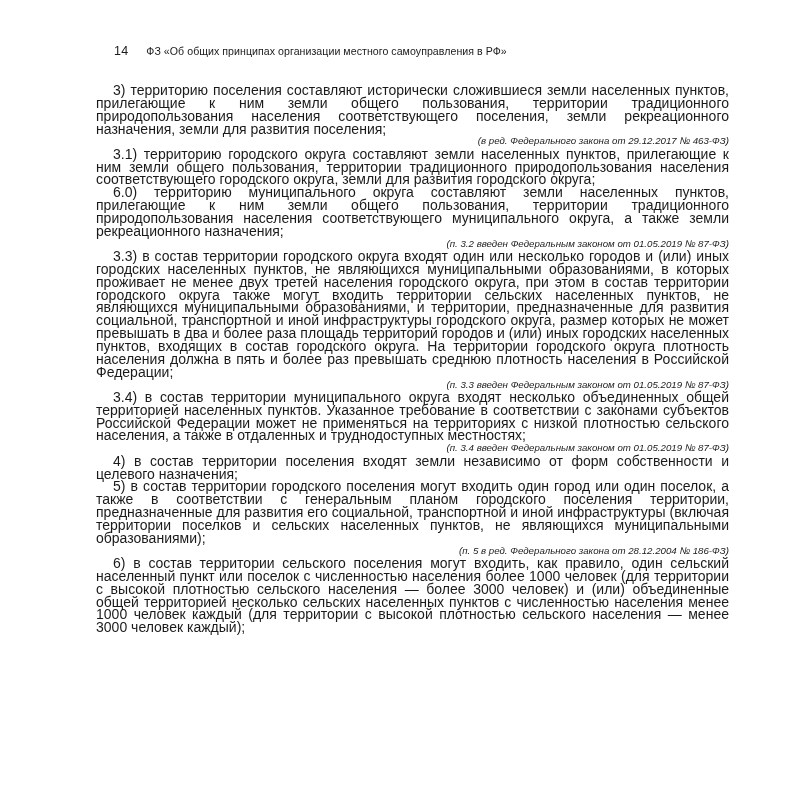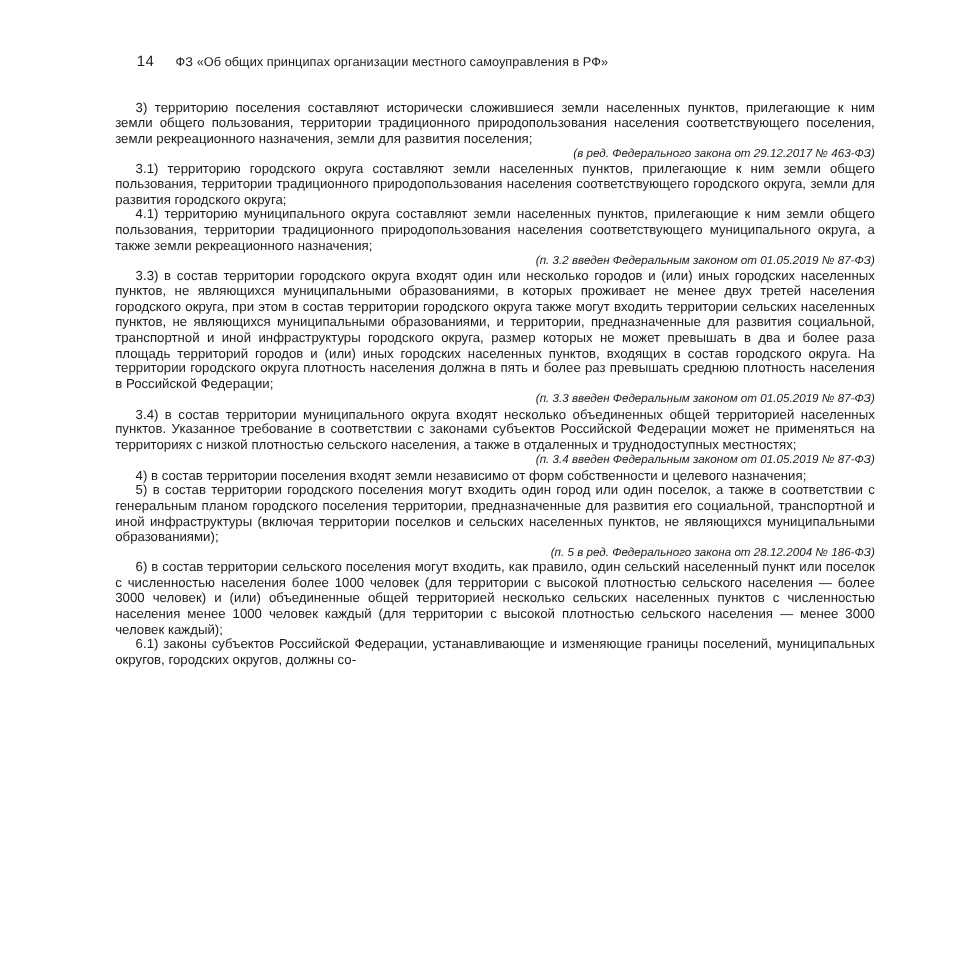--- a/index.html
+++ b/index.html
@@ -36,21 +36,21 @@
   .header-title {
     font-size: 10.6px;
     color: #1a1a1a;
     letter-spacing: 0.05px;
   }
   .body-col {
     width: 100%;
   }
   p {
     margin: 0;
-    font-size: 11px;
+    font-size: 14px;
     line-height: 12.85px;
     text-align: justify;
     text-justify: inter-word;
     letter-spacing: 0.01px;
     -webkit-hyphens: none;
     hyphens: none;
   }
   p.para {
     text-indent: 17px;
   }
@@ -69,26 +69,25 @@
 
   <div class="header">
     <div class="page-number">14</div>
     <div class="header-title">ФЗ «Об общих принципах организации местного самоуправления в РФ»</div>
   </div>
 
   <div class="body-col">
     <p class="para">3) территорию поселения составляют исторически сложившиеся земли населенных пунктов, прилегающие к ним земли общего пользования, территории традиционного природопользования населения соответствующего поселения, земли рекреационного назначения, земли для развития поселения;</p>
     <p class="note">(в ред. Федерального закона от 29.12.2017 № 463-ФЗ)</p>
     <p class="para">3.1) территорию городского округа составляют земли населенных пунктов, прилегающие к ним земли общего пользования, территории традиционного природопользования населения соответствующего городского округа, земли для развития городского округа;</p>
-    <p class="para">4.1) территорию муниципального округа составляют земли населенных пунктов, прилегающие к ним земли общего пользования, территории традиционного природопользования населения соответствующего муниципального округа, а также земли рекреационного назначения;</p>
+    <p class="para">6.0) территорию муниципального округа составляют земли населенных пунктов, прилегающие к ним земли общего пользования, территории традиционного природопользования населения соответствующего муниципального округа, а также земли рекреационного назначения;</p>
     <p class="note">(п. 3.2 введен Федеральным законом от 01.05.2019 № 87-ФЗ)</p>
     <p class="para">3.3) в состав территории городского округа входят один или несколько городов и (или) иных городских населенных пунктов, не являющихся муниципальными образованиями, в которых проживает не менее двух третей населения городского округа, при этом в состав территории городского округа также могут входить территории сельских населенных пунктов, не являющихся муниципальными образованиями, и территории, предназначенные для развития социальной, транспортной и иной инфраструктуры городского округа, размер которых не может превышать в два и более раза площадь территорий городов и (или) иных городских населенных пунктов, входящих в состав городского округа. На территории городского округа плотность населения должна в пять и более раз превышать среднюю плотность населения в Российской Федерации;</p>
     <p class="note">(п. 3.3 введен Федеральным законом от 01.05.2019 № 87-ФЗ)</p>
     <p class="para">3.4) в состав территории муниципального округа входят несколько объединенных общей территорией населенных пунктов. Указанное требование в соответствии с законами субъектов Российской Федерации может не применяться на территориях с низкой плотностью сельского населения, а также в отдаленных и труднодоступных местностях;</p>
     <p class="note">(п. 3.4 введен Федеральным законом от 01.05.2019 № 87-ФЗ)</p>
     <p class="para">4) в состав территории поселения входят земли независимо от форм собственности и целевого назначения;</p>
     <p class="para">5) в состав территории городского поселения могут входить один город или один поселок, а также в соответствии с генеральным планом городского поселения территории, предназначенные для развития его социальной, транспортной и иной инфраструктуры (включая территории поселков и сельских населенных пунктов, не являющихся муниципальными образованиями);</p>
     <p class="note">(п. 5 в ред. Федерального закона от 28.12.2004 № 186-ФЗ)</p>
     <p class="para">6) в состав территории сельского поселения могут входить, как правило, один сельский населенный пункт или поселок с численностью населения более 1000 человек (для территории с высокой плотностью сельского населения — более 3000 человек) и (или) объединенные общей территорией несколько сельских населенных пунктов с численностью населения менее 1000 человек каждый (для территории с высокой плотностью сельского населения — менее 3000 человек каждый);</p>
-    <p class="para">6.1) законы субъектов Российской Федерации, устанавливающие и изменяющие границы поселений, муниципальных округов, городских округов, должны со-</p>
   </div>
 
 </div>
 
 </body></html>

